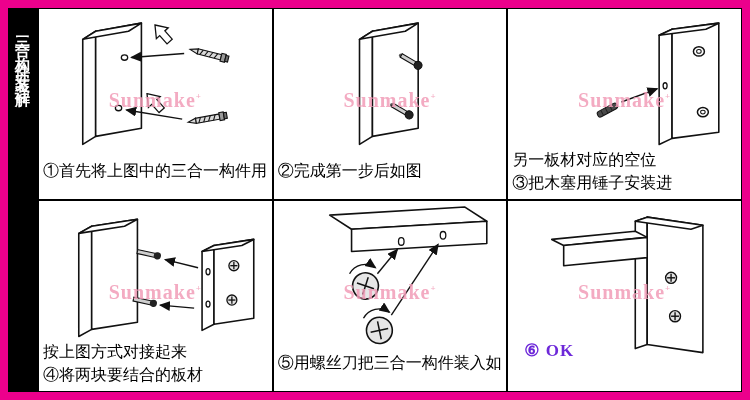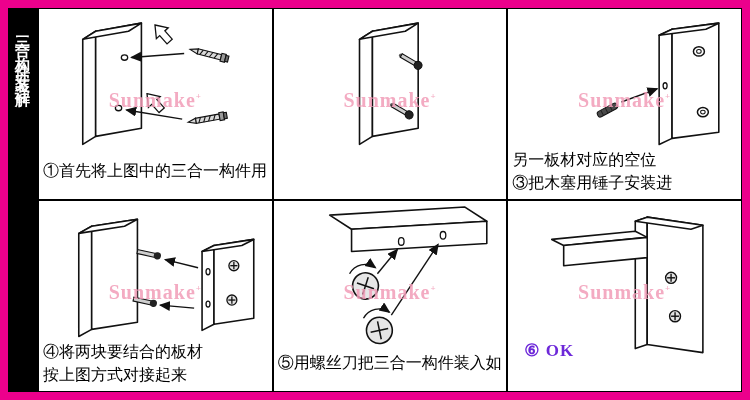--- a/index.html
+++ b/index.html
@@ -90,20 +90,23 @@
           <g transform="translate(128,46) rotate(30)">
             <rect x="0" y="-2" width="17" height="4" fill="#cfcfcf" stroke="#111" stroke-width="1.1"></rect>
             <circle cx="19.5" cy="0" r="4" fill="#222" stroke="#111" stroke-width="1"></circle>
           </g>
           <ellipse cx="119" cy="95" rx="2.4" ry="2" fill="#555"></ellipse>
           <g transform="translate(119,95) rotate(30)">
             <rect x="0" y="-2" width="17" height="4" fill="#cfcfcf" stroke="#111" stroke-width="1.1"></rect>
             <circle cx="19.5" cy="0" r="4" fill="#222" stroke="#111" stroke-width="1"></circle>
           </g>
         </svg>
+        <div class="caption">
+          <div>②完成第一步后如图</div>
+        </div>
       </section>
 
       <section class="panel">
         <div class="watermark"><span>Sunmake</span><sup>+</sup></div>
         <svg viewBox="0 0 234 188" preserveAspectRatio="none">
           <defs>
             <marker id="ah3" markerWidth="9" markerHeight="8" refX="7" refY="3.5" orient="auto">
                 <path d="M0,0 L8,3.5 L0,7 Z" fill="#111"></path>
               </marker>
           </defs>
@@ -168,22 +171,22 @@
           </g>
           <g transform="translate(194,98)" stroke="#111" stroke-width="1.3">
             <circle r="5" fill="#e3e3e3"></circle>
               <line x1="-3.6" y1="0" x2="3.6" y2="0"></line>
               <line x1="0" y1="-3.6" x2="0" y2="3.6"></line>
           </g>
           <line x1="160" y1="66" x2="127" y2="58" stroke="#111" stroke-width="1.4" marker-end="url(#ah4)"></line>
           <line x1="156" y1="106" x2="122" y2="103" stroke="#111" stroke-width="1.4" marker-end="url(#ah4)"></line>
         </svg>
         <div class="caption">
+          <div>按上图方式对接起来</div>
           <div>④将两块要结合的板材</div>
-          <div>按上图方式对接起来</div>
         </div>
       </section>
 
       <section class="panel">
         <div class="watermark"><span>Sunmake</span><sup>+</sup></div>
         <svg viewBox="0 0 234 188" preserveAspectRatio="none">
           <defs>
             <marker id="ah5" markerWidth="9" markerHeight="8" refX="7" refY="3.5" orient="auto">
                 <path d="M0,0 L8,3.5 L0,7 Z" fill="#111"></path>
               </marker>

